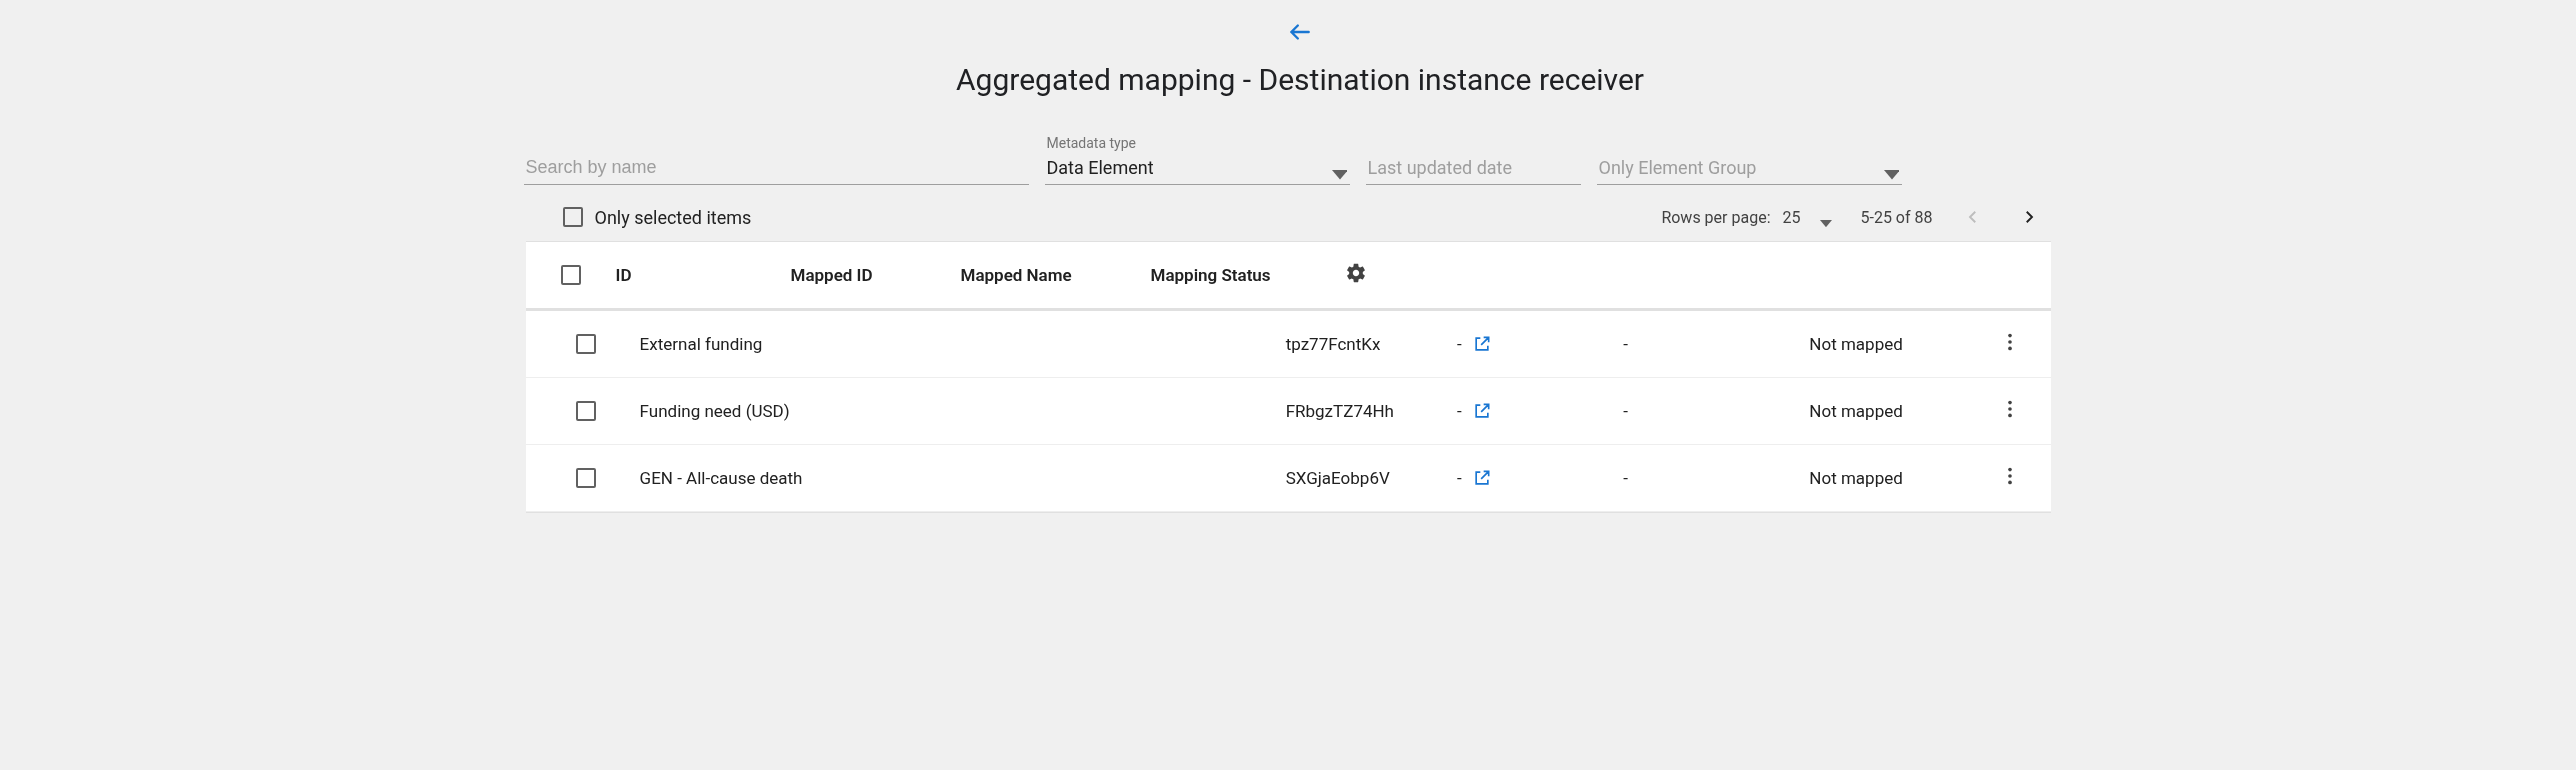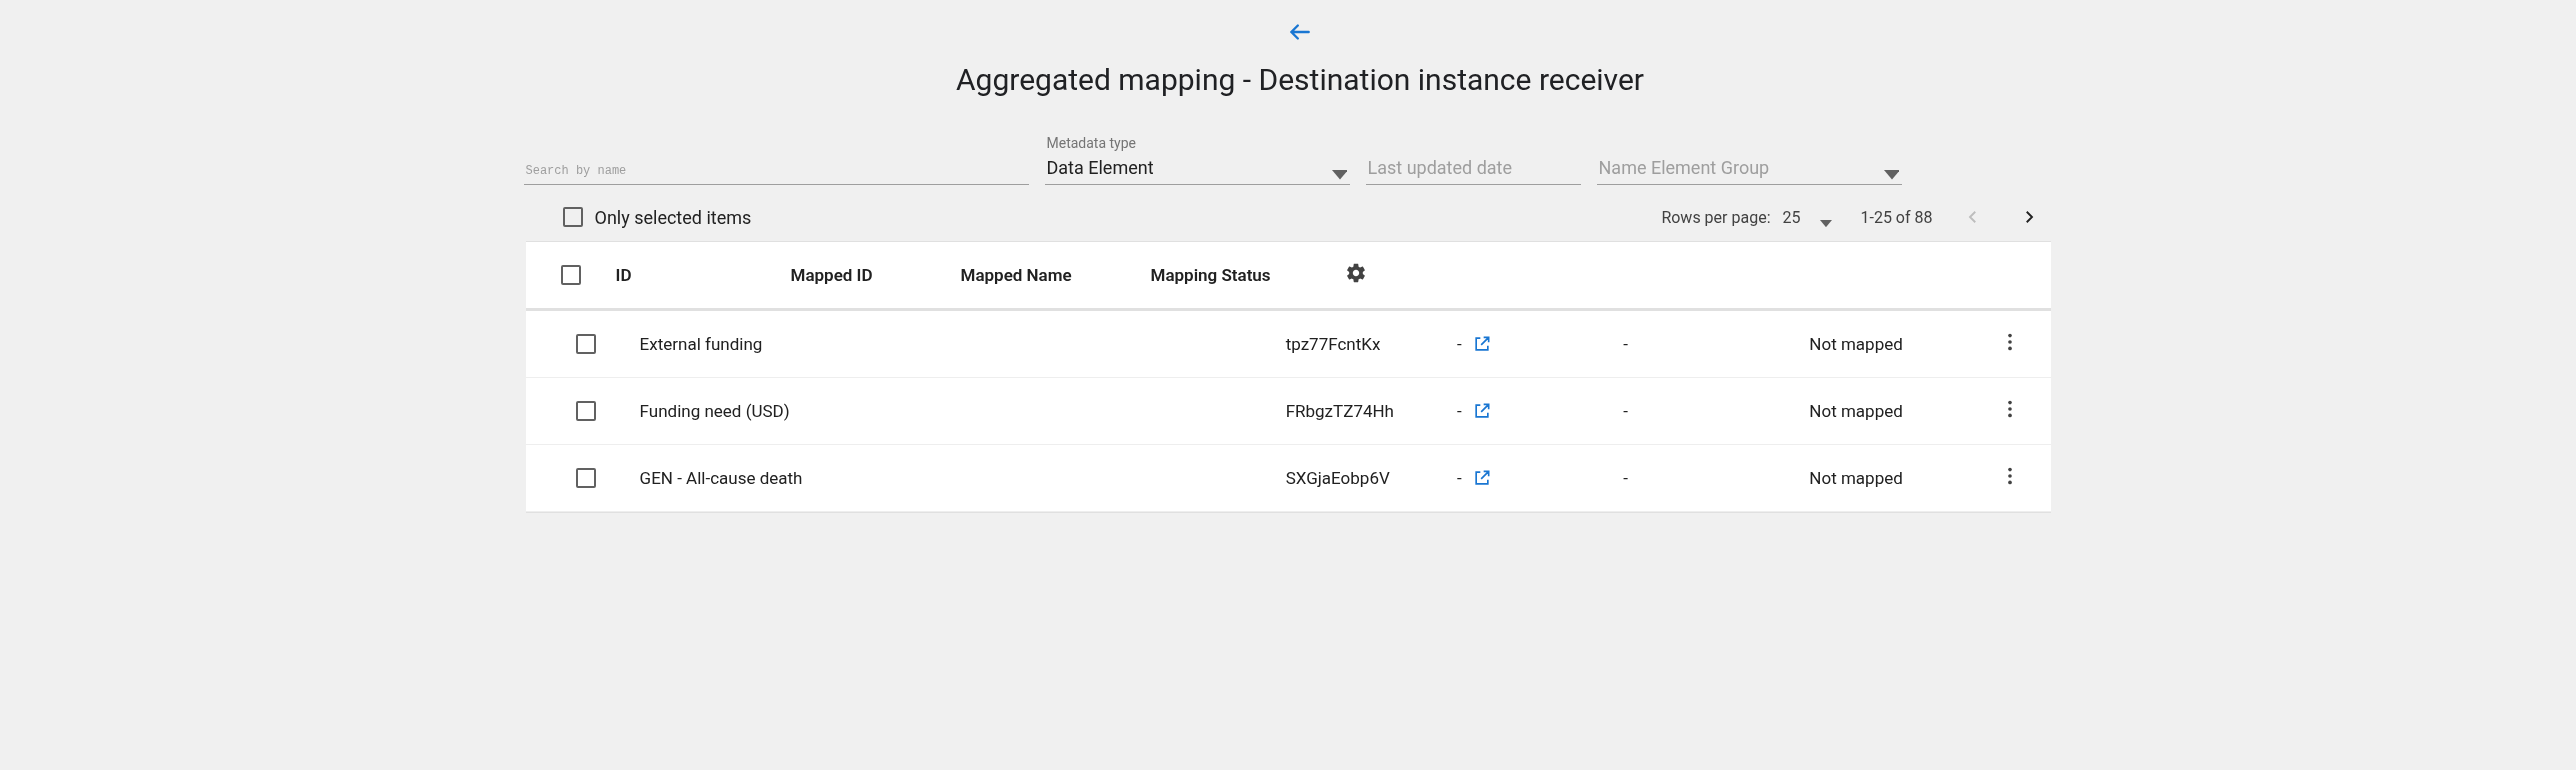--- a/index.html
+++ b/index.html
@@ -62,25 +62,24 @@
       padding-left: 2px;
     }
     .field-input {
       display: flex;
       align-items: center;
       padding: 4px 2px 6px 2px;
     }
     .field-input input {
       border: none;
       background: transparent;
-      font-size: 12px;
+      font-size: 18px;
       outline: none;
       width: 100%;
       color: #0f172a;
-      font-family: Liberation Mono, monospace;
     }
     .field-input input::placeholder {
       color: #9e9e9e;
     }
     .field-value {
       font-size: 18px;
       color: #212121;
       flex: 1;
     }
     .field-placeholder {
@@ -227,21 +226,21 @@
         </span>
       </div>
     </div>
     <div class="field field-date">
       <div class="field-input">
         <span class="field-placeholder">Last updated date</span>
       </div>
     </div>
     <div class="field field-group">
       <div class="field-input">
-        <span class="field-placeholder">Name Element Group</span>
+        <span class="field-placeholder">Only Element Group</span>
         <span class="dropdown-arrow">
           <svg viewBox="0 0 10 6">
               <path d="M0 0l5 6 5-6z"></path>
             </svg>
         </span>
       </div>
     </div>
   </div>
 
   <div class="toolbar-row">
@@ -252,21 +251,21 @@
     <div class="pagination">
       <div class="rows-per-page">
         <span>Rows per page:</span>
         <span>25</span>
         <span class="dropdown-arrow" style="width:12px;">
           <svg viewBox="0 0 10 6">
               <path d="M0 0l5 6 5-6z"></path>
             </svg>
         </span>
       </div>
-      <span>1-25 of 88</span>
+      <span>5-25 of 88</span>
       <div class="page-nav">
         <div class="nav-btn nav-disabled">
           <svg viewBox="0 0 24 24" width="18" height="18">
               <polyline points="15,5 8,12 15,19" fill="none" stroke-width="2.5"></polyline>
             </svg>
         </div>
         <div class="nav-btn nav-enabled">
           <svg viewBox="0 0 24 24" width="18" height="18">
               <polyline points="9,5 16,12 9,19" fill="none" stroke-width="2.5"></polyline>
             </svg>

